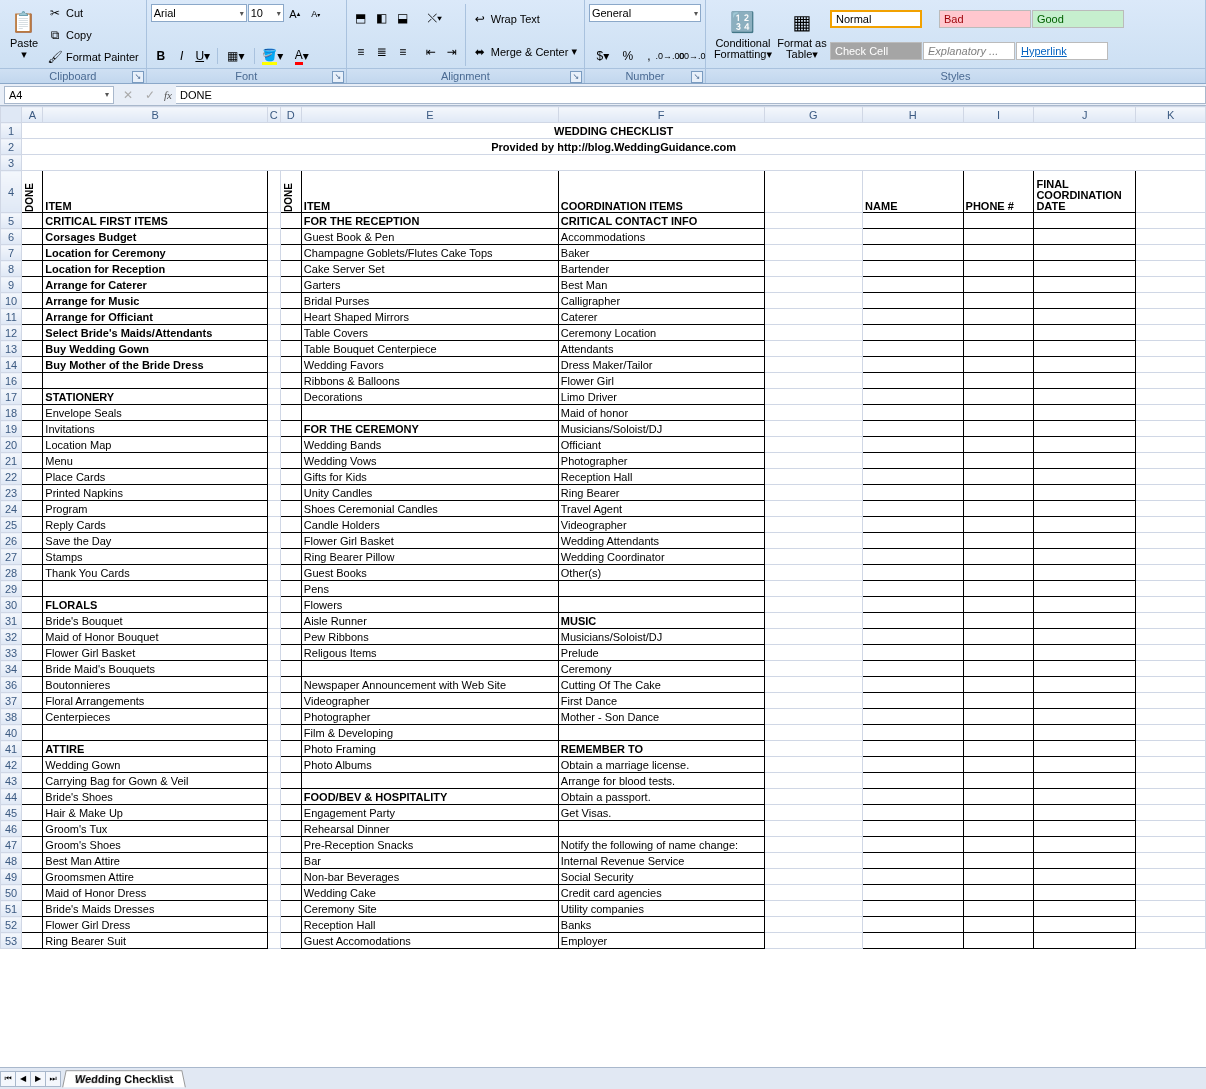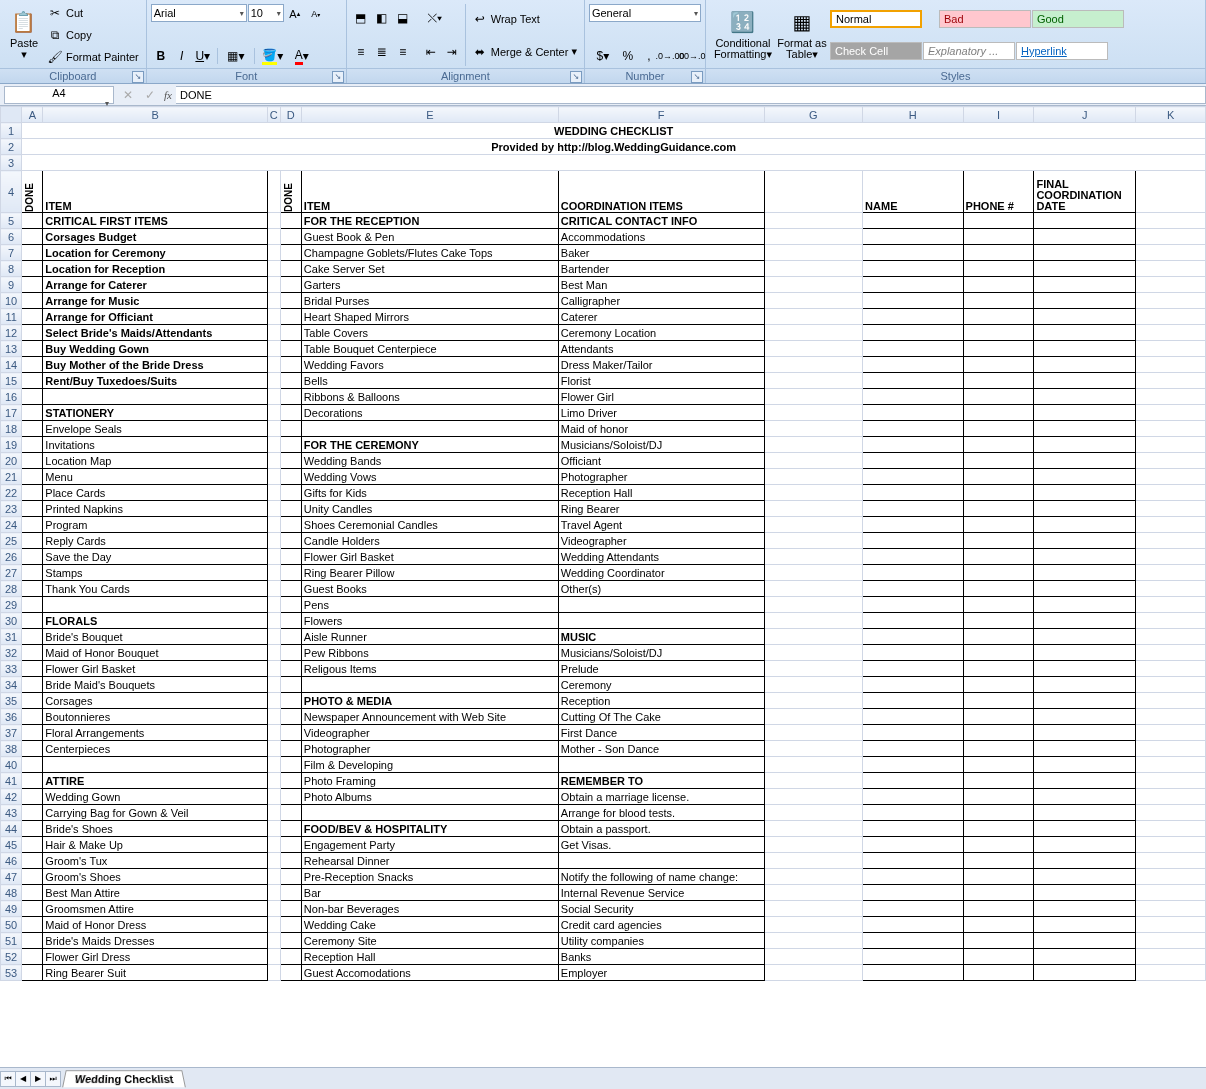--- a/index.html
+++ b/index.html
@@ -26,21 +26,21 @@
 .style-cell { width: 92px; height: 18px; border: 1px solid #bbb; padding: 1px 4px; font-size: 11px; display: flex; align-items: center; cursor: pointer; }
 .style-normal { background: #fff; border: 2px solid #f2a100; }
 .style-bad { background: #ffc7ce; color: #9c0006; margin-left: 16px; }
 .style-good { background: #c6efce; color: #006100; }
 .style-check { background: #a5a5a5; color: #fff; }
 .style-explan { background: #fff; color: #7f7f7f; font-style: italic; }
 .style-link { color: #0563c1; text-decoration: underline; background: #fff; }
 
 
 .fbar { display: flex; align-items: center; border-bottom: 1px solid #a9b8cc; background: #e8eef7; height: 22px; }
-.namebox { width: 110px; border: 1px solid #a9b8cc; background: #fff; height: 18px; margin: 0 4px; display: flex; align-items: center; padding: 0 4px; font-size: 11px; flex-direction: column; }
+.namebox { width: 110px; border: 1px solid #a9b8cc; background: #fff; height: 18px; margin: 0 4px; display: flex; align-items: center; padding: 0 4px; font-size: 11px; }
 .namebox .dd { margin-left: auto; font-size: 8px; color: #555; }
 .fx-btns { display: flex; gap: 2px; }
 .fx { font-style: italic; font-family: "Times New Roman", serif; color: #555; padding: 0 4px; }
 .formula-input { flex: 1; border: 1px solid #a9b8cc; border-left: none; background: #fff; height: 18px; padding: 0 4px; font-size: 11px; }
 
 
 .grid-wrap { position: relative; height: calc(100vh - 84px - 22px - 22px); overflow: auto; background: #fff; }
 table.sheet { border-collapse: collapse; table-layout: fixed; }
 table.sheet th, table.sheet td { border: 1px solid #d0d7e5; font-size: 11px; font-family: Arial, sans-serif; padding: 0 2px; height: 16px; overflow: hidden; white-space: nowrap; }
 table.sheet th { background: linear-gradient(#f4f7fc, #dfe8f5); color: #3b5a82; font-weight: normal; text-align: center; position: sticky; }
@@ -409,34 +409,20 @@
           <td class="bordered "></td>
           <td class="bordered ">Wedding Favors</td>
           <td class="bordered ">Dress Maker/Tailor</td>
           <td class=""></td>
           <td class="bordered "></td>
           <td class="bordered "></td>
           <td class="bordered "></td>
           <td class=""></td>
         </tr>
         <tr>
-          <th class="rowhdr">15</th>
-          <td class="bordered "></td>
-          <td class="bordered bold">Rent/Buy Tuxedoes/Suits</td>
-          <td class=""></td>
-          <td class="bordered "></td>
-          <td class="bordered ">Bells</td>
-          <td class="bordered ">Florist</td>
-          <td class=""></td>
-          <td class="bordered "></td>
-          <td class="bordered "></td>
-          <td class="bordered "></td>
-          <td class=""></td>
-        </tr>
-        <tr>
           <th class="rowhdr">16</th>
           <td class="bordered "></td>
           <td class="bordered "></td>
           <td class=""></td>
           <td class="bordered "></td>
           <td class="bordered ">Ribbons &amp; Balloons</td>
           <td class="bordered ">Flower Girl</td>
           <td class=""></td>
           <td class="bordered "></td>
           <td class="bordered "></td>
@@ -682,34 +668,20 @@
           <td class=""></td>
         </tr>
         <tr>
           <th class="rowhdr">34</th>
           <td class="bordered "></td>
           <td class="bordered ">Bride Maid's Bouquets</td>
           <td class=""></td>
           <td class="bordered "></td>
           <td class="bordered "></td>
           <td class="bordered ">Ceremony</td>
-          <td class=""></td>
-          <td class="bordered "></td>
-          <td class="bordered "></td>
-          <td class="bordered "></td>
-          <td class=""></td>
-        </tr>
-        <tr>
-          <th class="rowhdr">35</th>
-          <td class="bordered "></td>
-          <td class="bordered ">Corsages</td>
-          <td class=""></td>
-          <td class="bordered "></td>
-          <td class="bordered bold">PHOTO &amp; MEDIA</td>
-          <td class="bordered ">Reception</td>
           <td class=""></td>
           <td class="bordered "></td>
           <td class="bordered "></td>
           <td class="bordered "></td>
           <td class=""></td>
         </tr>
         <tr>
           <th class="rowhdr">36</th>
           <td class="bordered "></td>
           <td class="bordered ">Boutonnieres</td>

